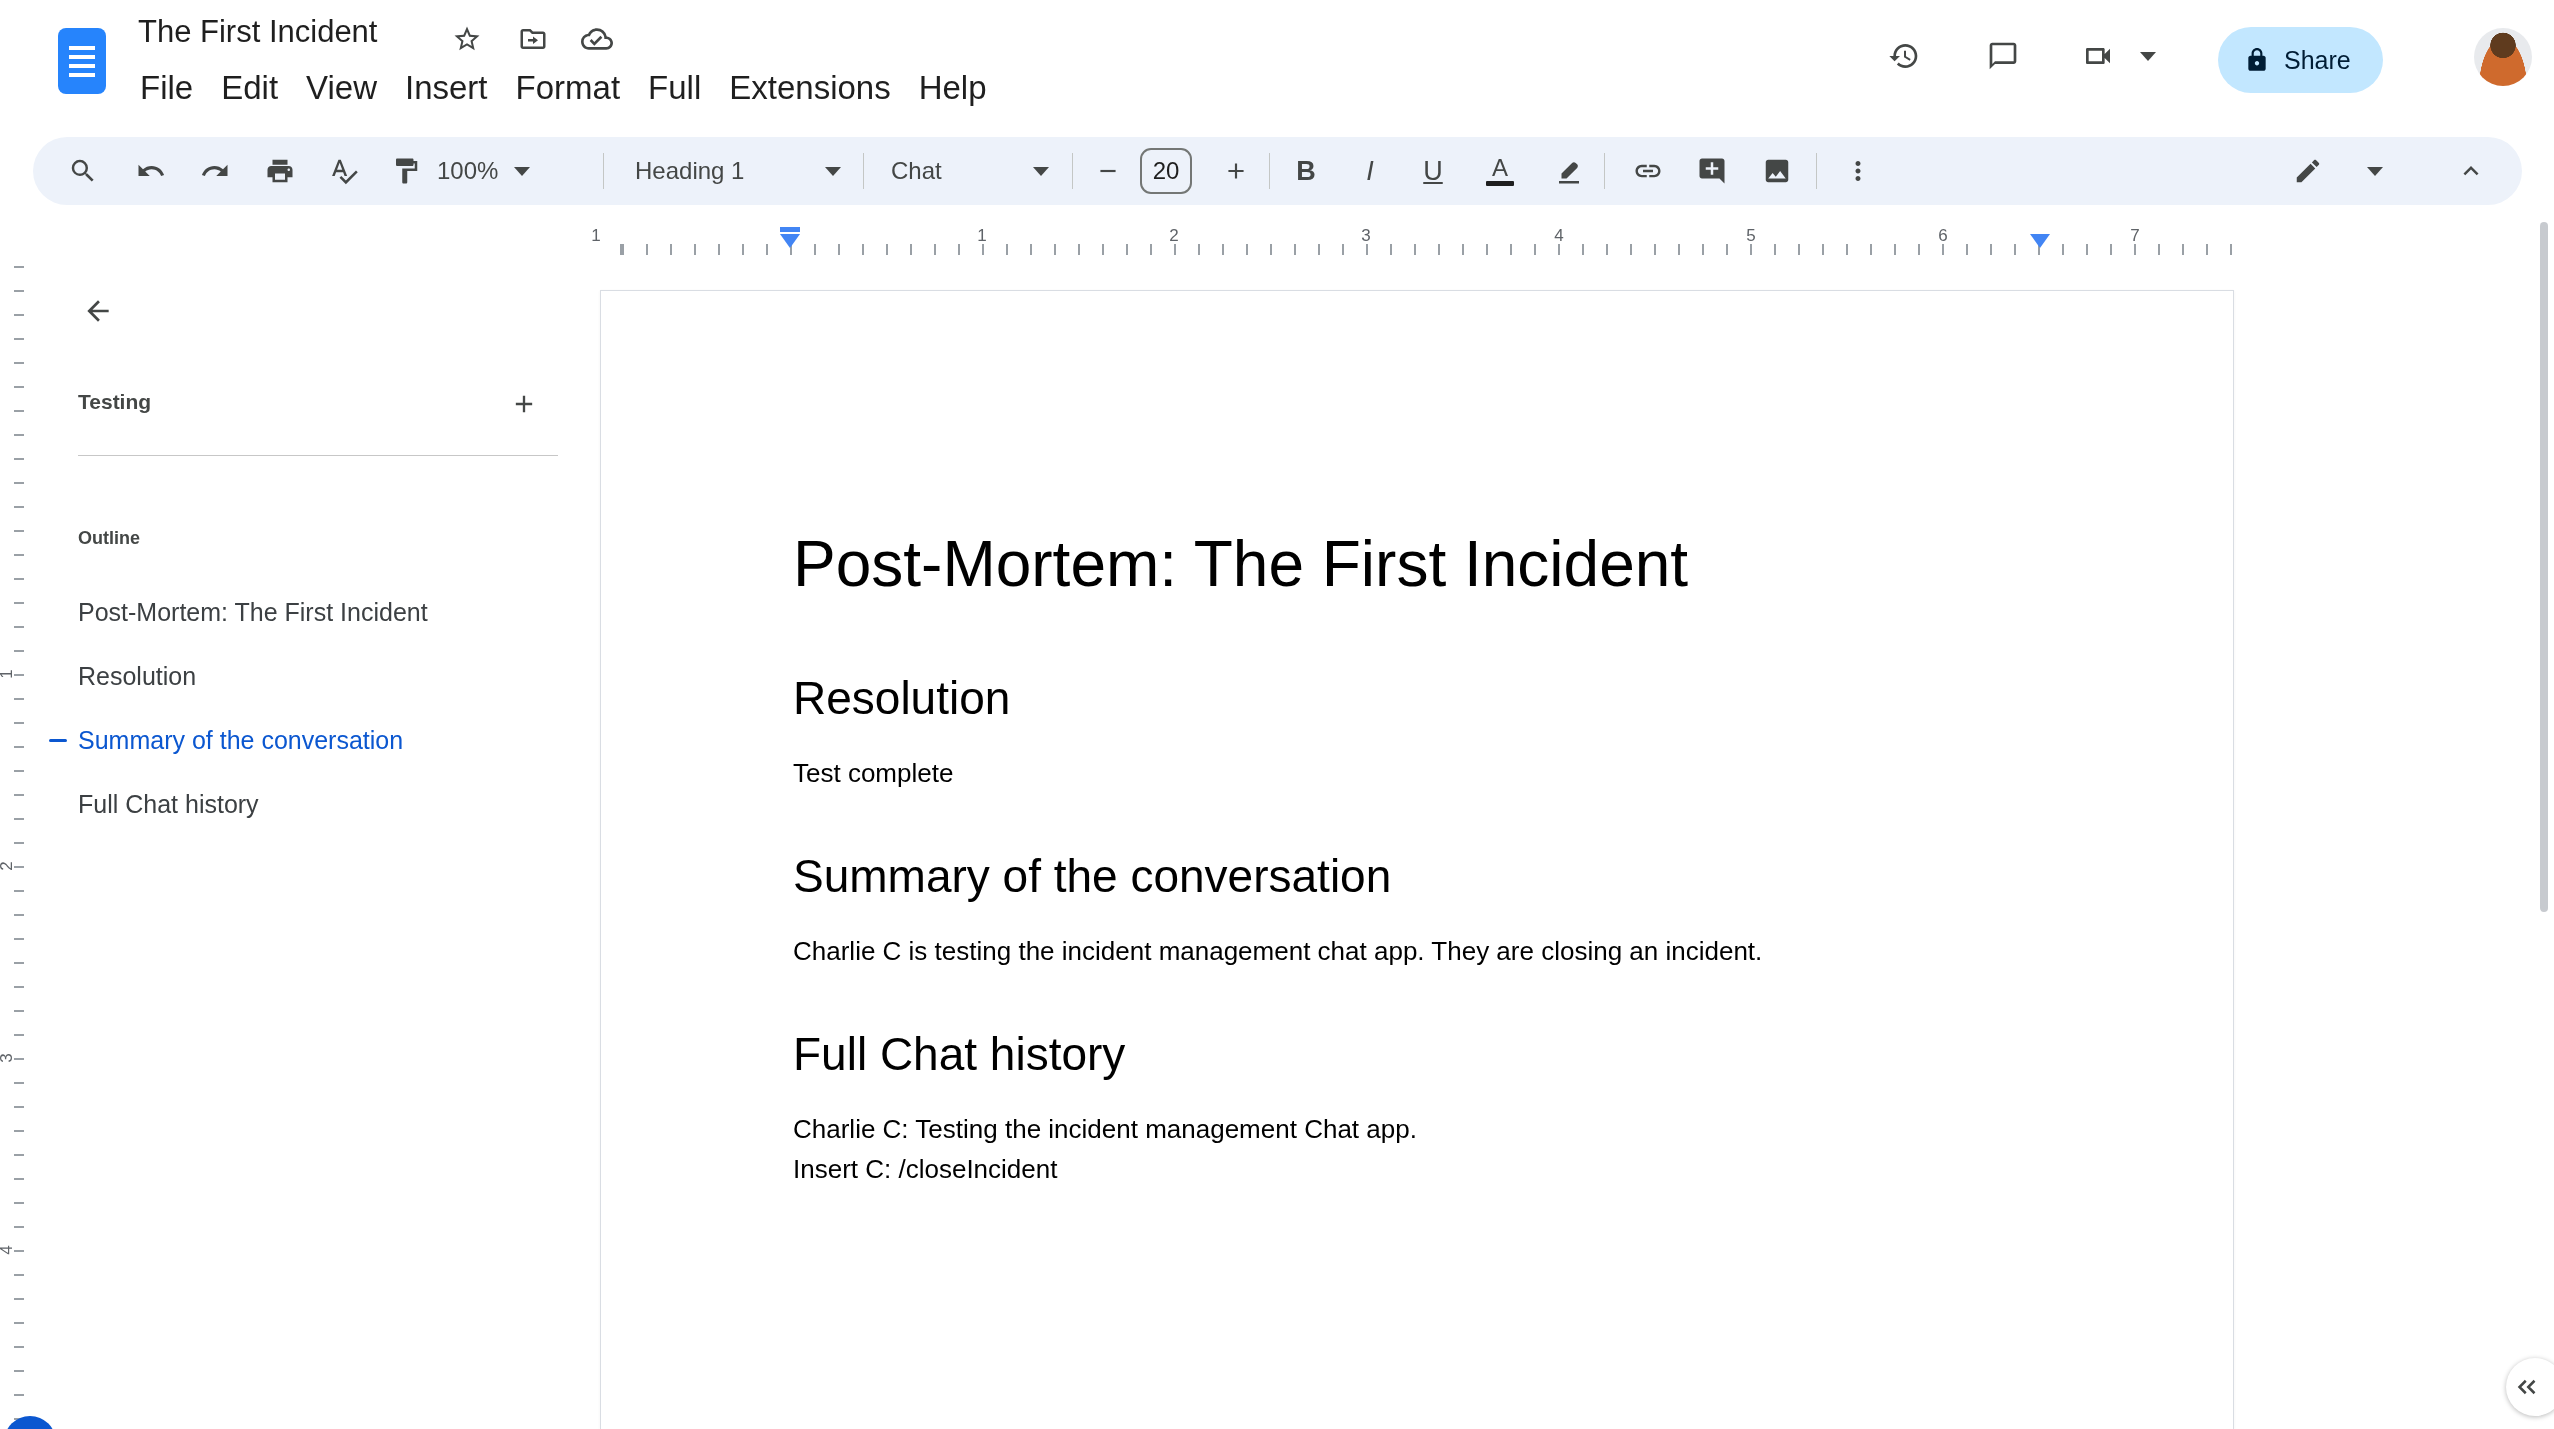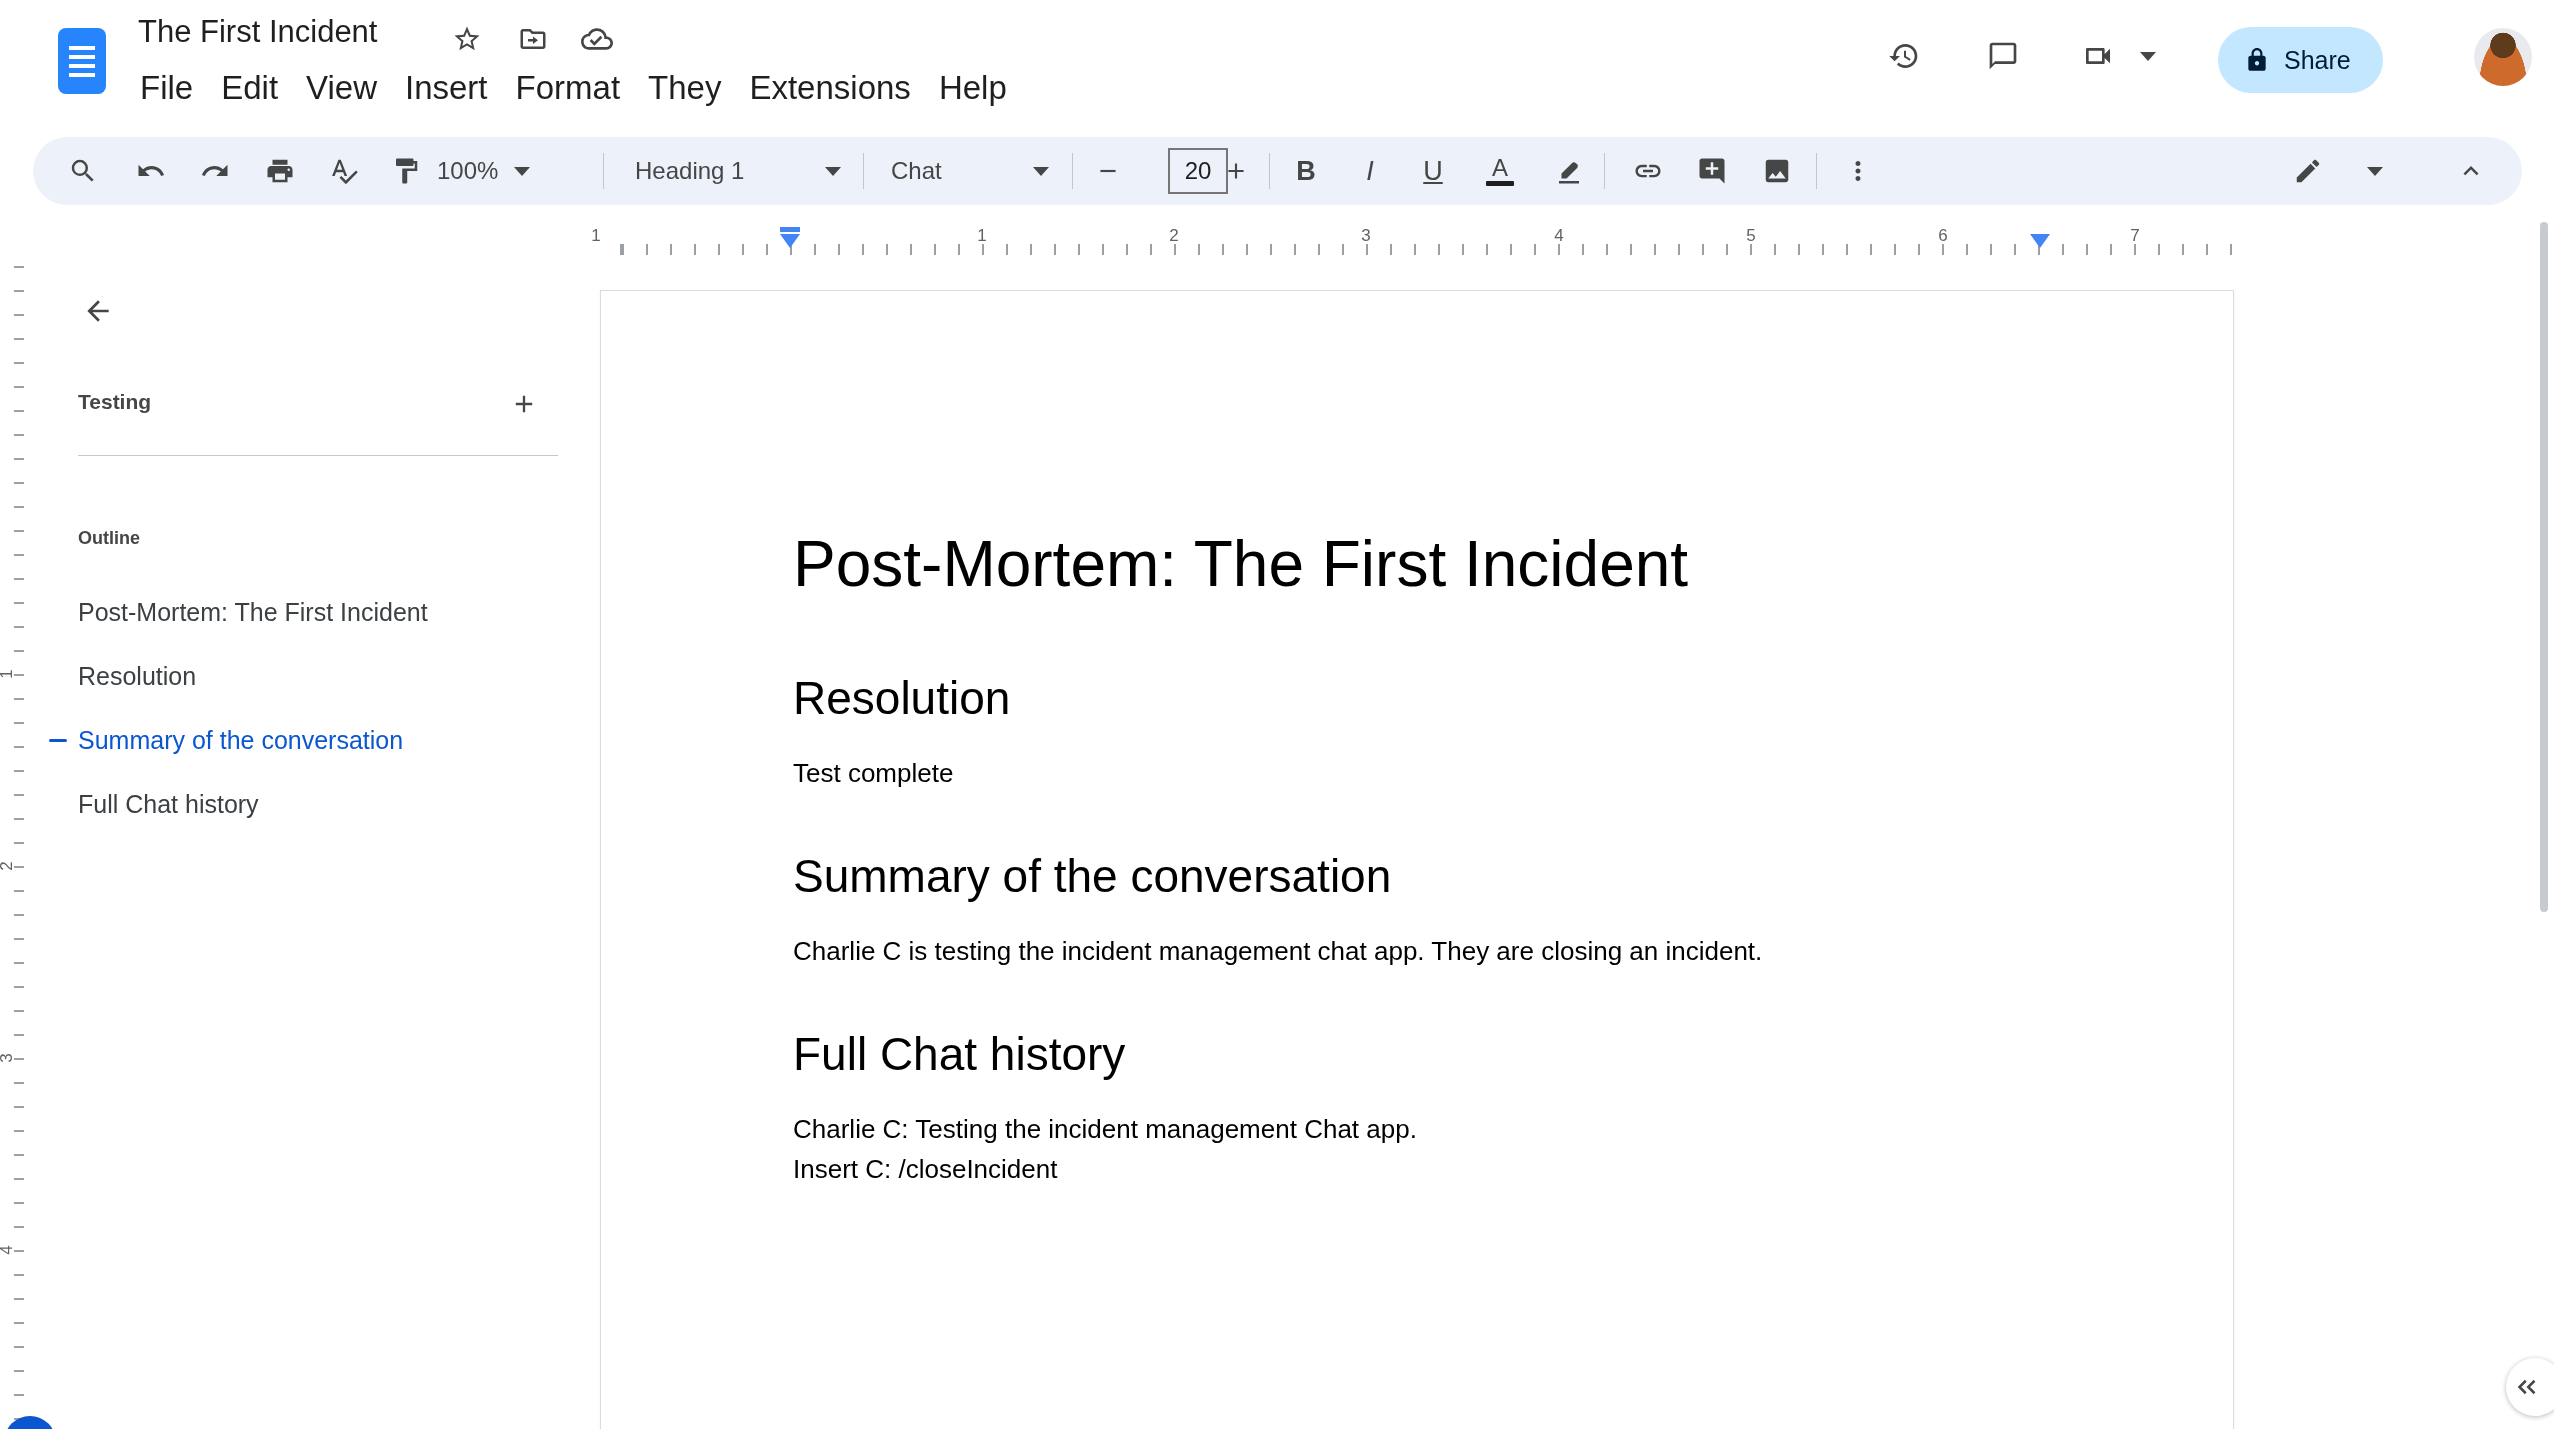--- a/index.html
+++ b/index.html
@@ -36,23 +36,23 @@
     cursor:pointer; }
 
   
   .toolbar { position:absolute; left:33px; top:137px; width:2489px; height:68px;
     background:#edf2fa; border-radius:34px; }
   .tbtn { position:absolute; top:6px; width:56px; height:56px; border-radius:50%;
     display:flex; align-items:center; justify-content:center; color:#444746; cursor:pointer; }
   .tdiv { position:absolute; top:16px; width:1px; height:36px; background:#c4c7c5; }
   .tsel { position:absolute; top:6px; height:56px; display:flex; align-items:center; gap:16px;
     color:#444746; font-size:24px; padding:0 10px; border-radius:8px; cursor:pointer; white-space:nowrap; }
-  .size-box { position:absolute; left:1107px; top:11px; width:60px; height:46px;
-    border:2px solid #747775; border-radius:0; display:flex; align-items:center; justify-content:center;
-    font-size:24px; color:#1f1f1f; cursor:text;margin-left:28px; }
+  .size-box { position:absolute; left:1107px; top:11px; width:52px; height:46px;
+    border:2px solid #747775; border-radius:11px; display:flex; align-items:center; justify-content:center;
+    font-size:24px; color:#1f1f1f; cursor:text; }
   .tletter { font-size:27px; color:#444746; }
   .color-btn { flex-direction:column; gap:1px; }
   .color-bar { width:28px; height:5px; background:#1f1f1f; border-radius:1px; }
 
   
   .hruler { position:absolute; left:0; top:208px; width:2554px; height:48px; cursor:pointer; }
   .hticks { position:absolute; left:600px; width:1634px; top:36px; height:11px;
     background:repeating-linear-gradient(to right,#9aa0a6 0 2px,transparent 2px 24px); background-position-x:22px; }
   .rnum { position:absolute; top:18px; transform:translateX(-50%); font-size:17px; color:#5f6368; }
   .indent-tri { position:absolute; width:0; height:0; border-left:10px solid transparent;
@@ -115,21 +115,21 @@
         <path fill="#444746" d="M19.35 10.04A7.49 7.49 0 0 0 12 4C9.11 4 6.6 5.64 5.35 8.04A5.994 5.994 0 0 0 0 14c0 3.31 2.69 6 6 6h13c2.76 0 5-2.24 5-5 0-2.64-2.05-4.78-4.65-4.96zM19 18H6c-2.21 0-4-1.79-4-4s1.79-4 4-4h.71C7.37 7.69 9.48 6 12 6c3.04 0 5.5 2.46 5.5 5.5v.5H19c1.66 0 3 1.34 3 3s-1.34 3-3 3zm-9-3.82l-2.09-2.09L6.5 13.5 10 17l6.01-6.01-1.41-1.41z"></path>
       </svg>
   </div>
 
   <nav class="menubar">
     <span class="menu-item">File</span>
     <span class="menu-item">Edit</span>
     <span class="menu-item">View</span>
     <span class="menu-item">Insert</span>
     <span class="menu-item">Format</span>
-    <span class="menu-item">They</span>
+    <span class="menu-item">Full</span>
     <span class="menu-item">Extensions</span>
     <span class="menu-item">Help</span>
   </nav>
 
   <div class="hbtn" style="left:1858px">
     <svg width="32" height="32" viewBox="0 0 24 24">
         <path fill="#444746" d="M13 3c-4.97 0-9 4.03-9 9H1l3.89 3.89.07.14L9 12H6c0-3.87 3.13-7 7-7s7 3.13 7 7-3.13 7-7 7c-1.93 0-3.68-.79-4.94-2.06l-1.42 1.42C8.27 19.99 10.51 21 13 21c4.97 0 9-4.03 9-9s-4.03-9-9-9zm-1 5v5l4.28 2.54.72-1.21-3.5-2.08V8z"></path>
       </svg>
   </div>
   <div class="hbtn" style="left:1957px">

